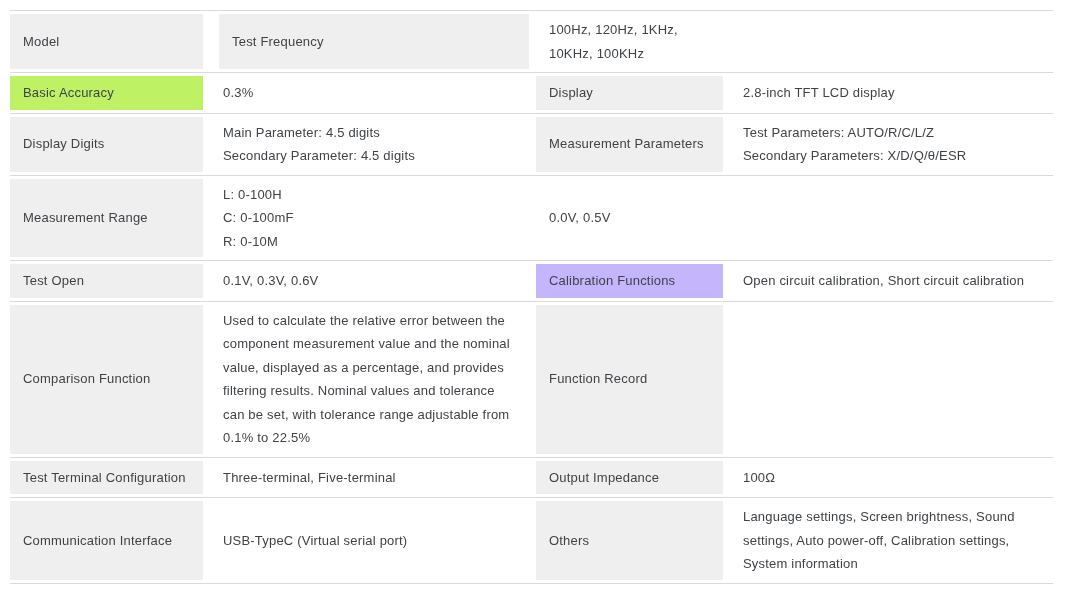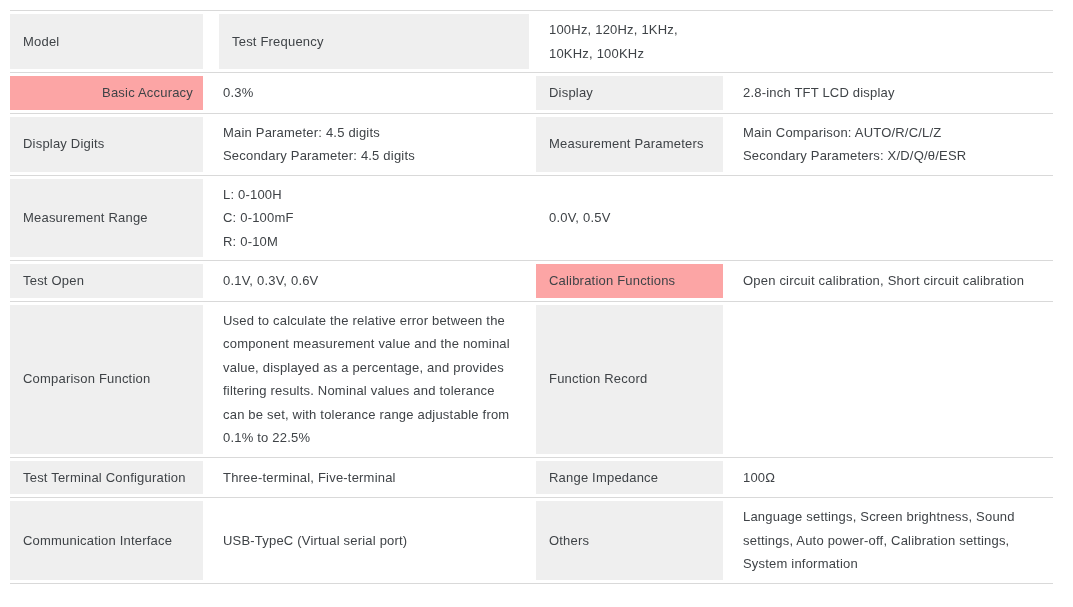--- a/index.html
+++ b/index.html
@@ -71,21 +71,21 @@
           <div class="label-bg" style="background: rgb(239, 239, 239); margin-left: 9px;">
             <span class="label-text" style="color: rgb(63, 67, 71);">Test Frequency</span>
           </div>
         </div>
         <div class="cell value">
           <div class="value-line" style="color: rgb(63, 67, 71);">100Hz, 120Hz, 1KHz, 10KHz, 100KHz</div>
         </div>
       </div>
       <div class="spec-row" style="border-bottom-color: rgb(217, 217, 217);">
         <div class="cell label">
-          <div class="label-bg" style="background: #fca5a5; justify-content: flex-end;">
+          <div class="label-bg" style="background: #bef264;">
             <span class="label-text" style="color: rgb(63, 67, 71);">Basic Accuracy</span>
           </div>
         </div>
         <div class="cell value">
           <div class="value-line" style="color: rgb(63, 67, 71);">0.3%</div>
         </div>
         <div class="cell label">
           <div class="label-bg" style="background: rgb(239, 239, 239);">
             <span class="label-text" style="color: rgb(63, 67, 71);">Display</span>
           </div>
@@ -103,21 +103,21 @@
         <div class="cell value">
           <div class="value-line" style="color: rgb(63, 67, 71);">Main Parameter: 4.5 digits</div>
           <div class="value-line" style="color: rgb(63, 67, 71);">Secondary Parameter: 4.5 digits</div>
         </div>
         <div class="cell label">
           <div class="label-bg" style="background: rgb(239, 239, 239);">
             <span class="label-text" style="color: rgb(63, 67, 71);">Measurement Parameters</span>
           </div>
         </div>
         <div class="cell value">
-          <div class="value-line" style="color: rgb(63, 67, 71);">Main Comparison: AUTO/R/C/L/Z</div>
+          <div class="value-line" style="color: rgb(63, 67, 71);">Test Parameters: AUTO/R/C/L/Z</div>
           <div class="value-line" style="color: rgb(63, 67, 71);">Secondary Parameters: X/D/Q/θ/ESR</div>
         </div>
       </div>
       <div class="spec-row" style="border-bottom-color: rgb(217, 217, 217);">
         <div class="cell label">
           <div class="label-bg" style="background: rgb(239, 239, 239);">
             <span class="label-text" style="color: rgb(63, 67, 71);">Measurement Range</span>
           </div>
         </div>
         <div class="cell value">
@@ -132,21 +132,21 @@
       <div class="spec-row" style="border-bottom-color: rgb(217, 217, 217);">
         <div class="cell label">
           <div class="label-bg" style="background: rgb(239, 239, 239);">
             <span class="label-text" style="color: rgb(63, 67, 71);">Test Open</span>
           </div>
         </div>
         <div class="cell value">
           <div class="value-line" style="color: rgb(63, 67, 71);">0.1V, 0.3V, 0.6V</div>
         </div>
         <div class="cell label">
-          <div class="label-bg" style="background: #fca5a5;">
+          <div class="label-bg" style="background: #c4b5fd;">
             <span class="label-text" style="color: rgb(63, 67, 71);">Calibration Functions</span>
           </div>
         </div>
         <div class="cell value">
           <div class="value-line" style="color: rgb(63, 67, 71);">Open circuit calibration, Short circuit calibration</div>
         </div>
       </div>
       <div class="spec-row" style="border-bottom-color: rgb(217, 217, 217);">
         <div class="cell label">
           <div class="label-bg" style="background: rgb(239, 239, 239);">
@@ -166,21 +166,21 @@
         <div class="cell label">
           <div class="label-bg" style="background: rgb(239, 239, 239);">
             <span class="label-text" style="color: rgb(63, 67, 71);">Test Terminal Configuration</span>
           </div>
         </div>
         <div class="cell value">
           <div class="value-line" style="color: rgb(63, 67, 71);">Three-terminal, Five-terminal</div>
         </div>
         <div class="cell label">
           <div class="label-bg" style="background: rgb(239, 239, 239);">
-            <span class="label-text" style="color: rgb(63, 67, 71);">Range Impedance</span>
+            <span class="label-text" style="color: rgb(63, 67, 71);">Output Impedance</span>
           </div>
         </div>
         <div class="cell value">
           <div class="value-line" style="color: rgb(63, 67, 71);">100Ω</div>
         </div>
       </div>
       <div class="spec-row" style="border-bottom-color: rgb(217, 217, 217);">
         <div class="cell label">
           <div class="label-bg" style="background: rgb(239, 239, 239); text-align: right;">
             <span class="label-text" style="color: rgb(63, 67, 71);">Communication Interface</span>

